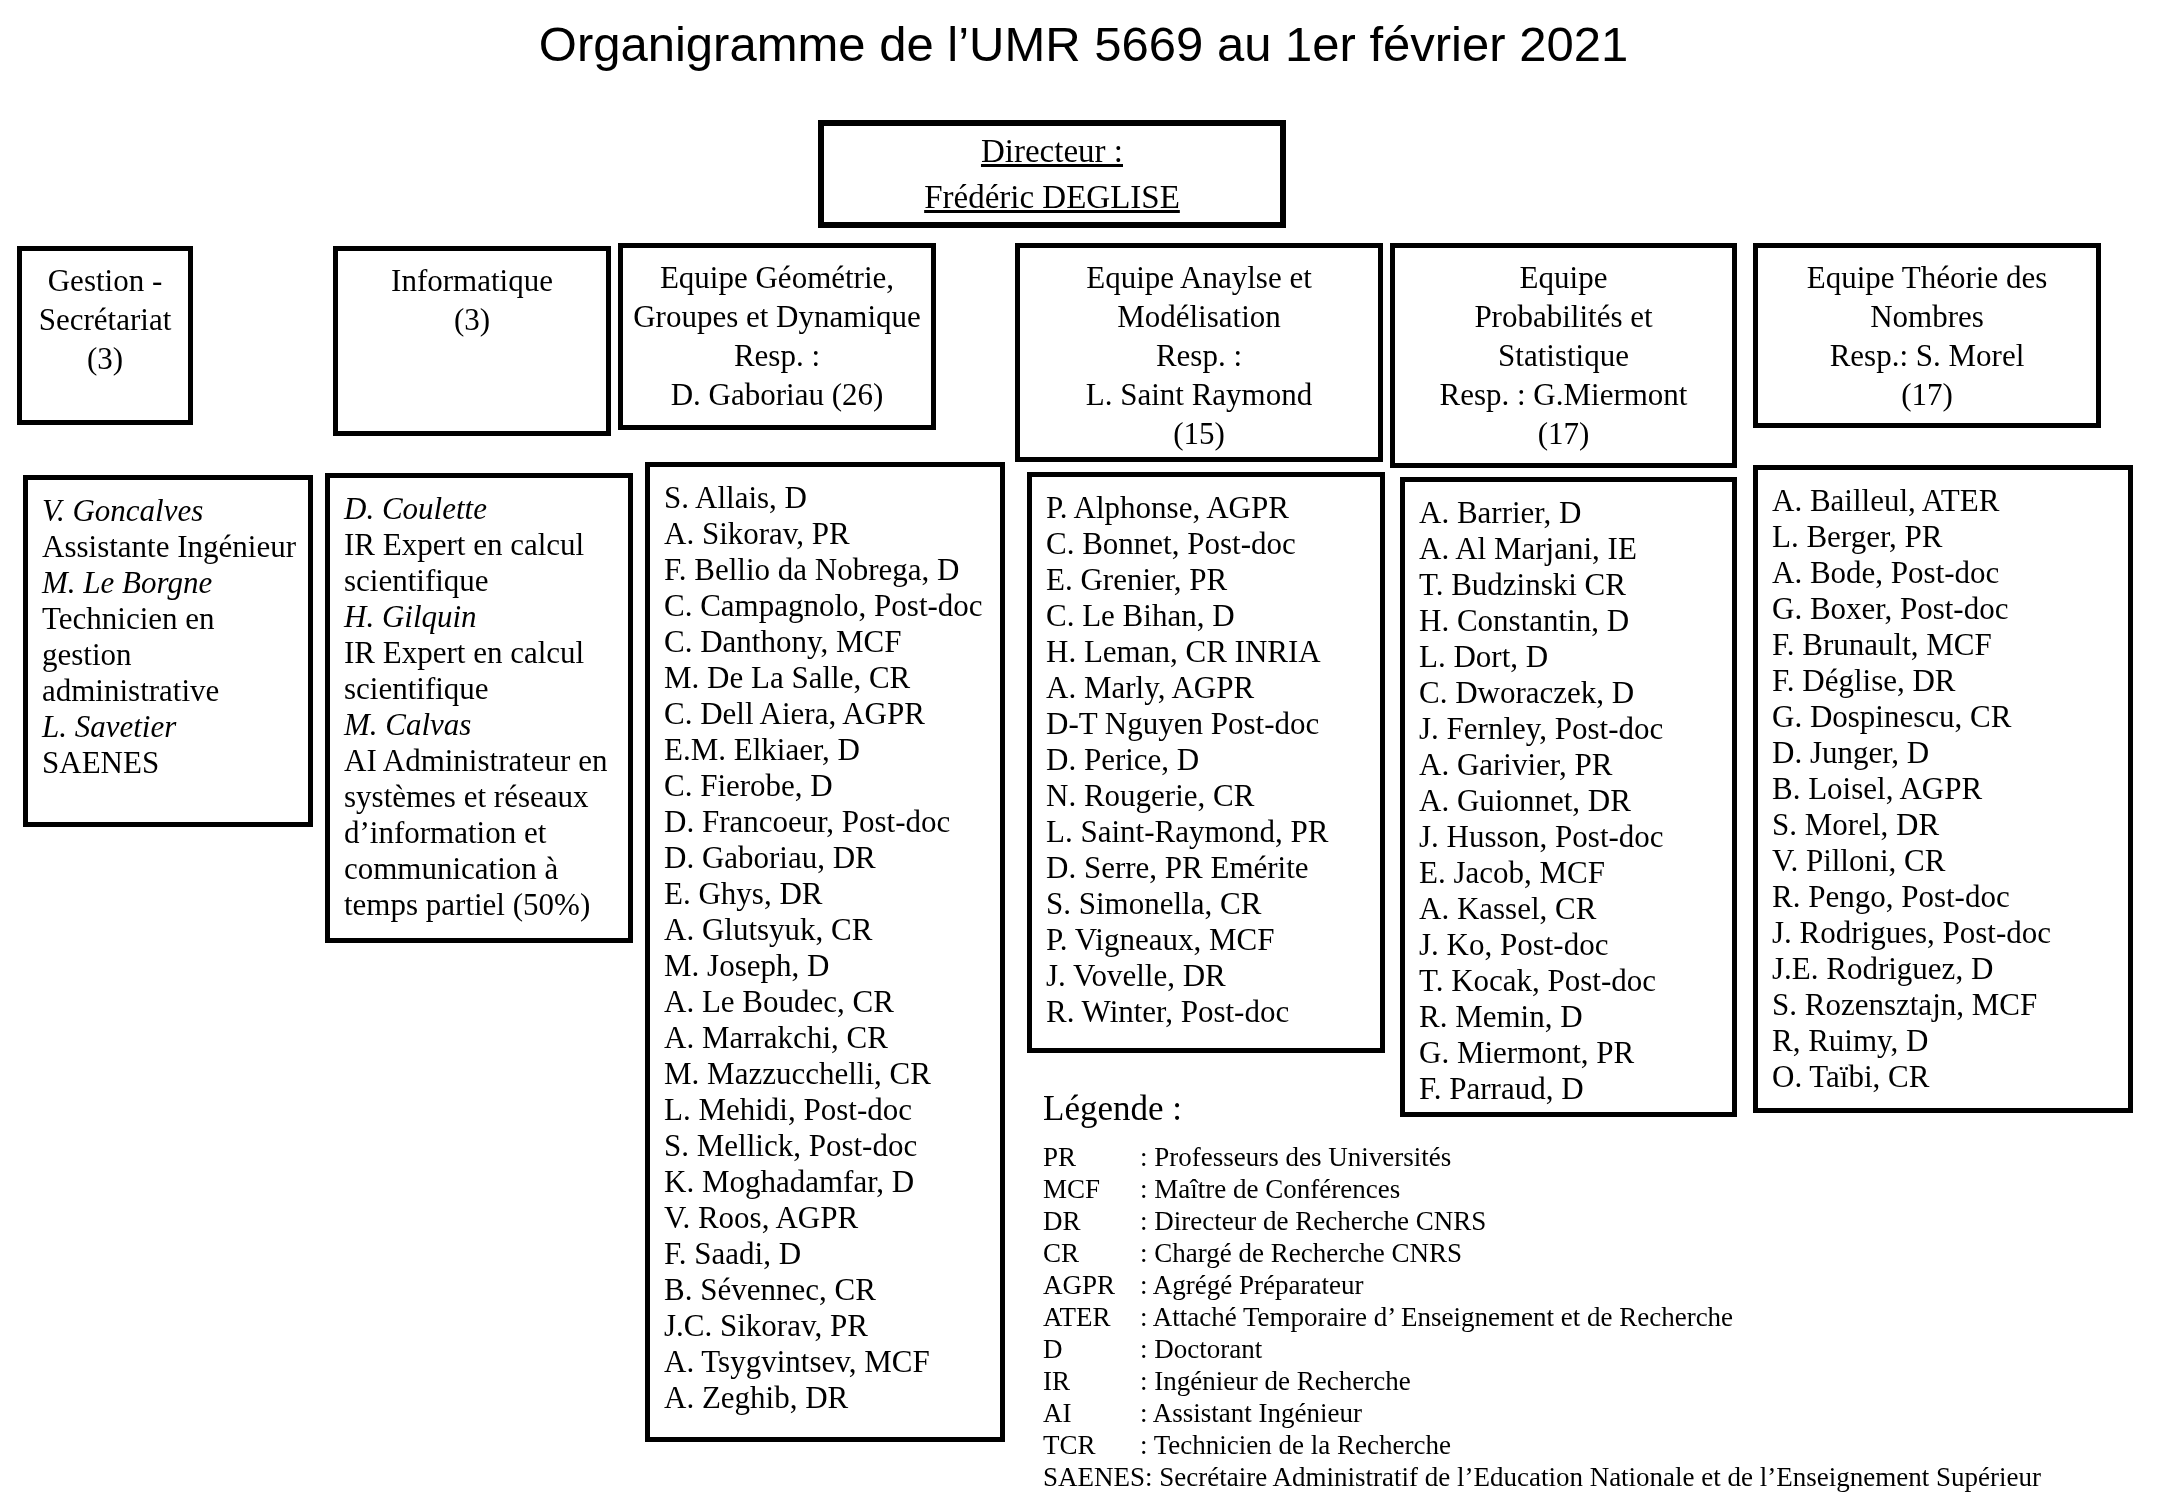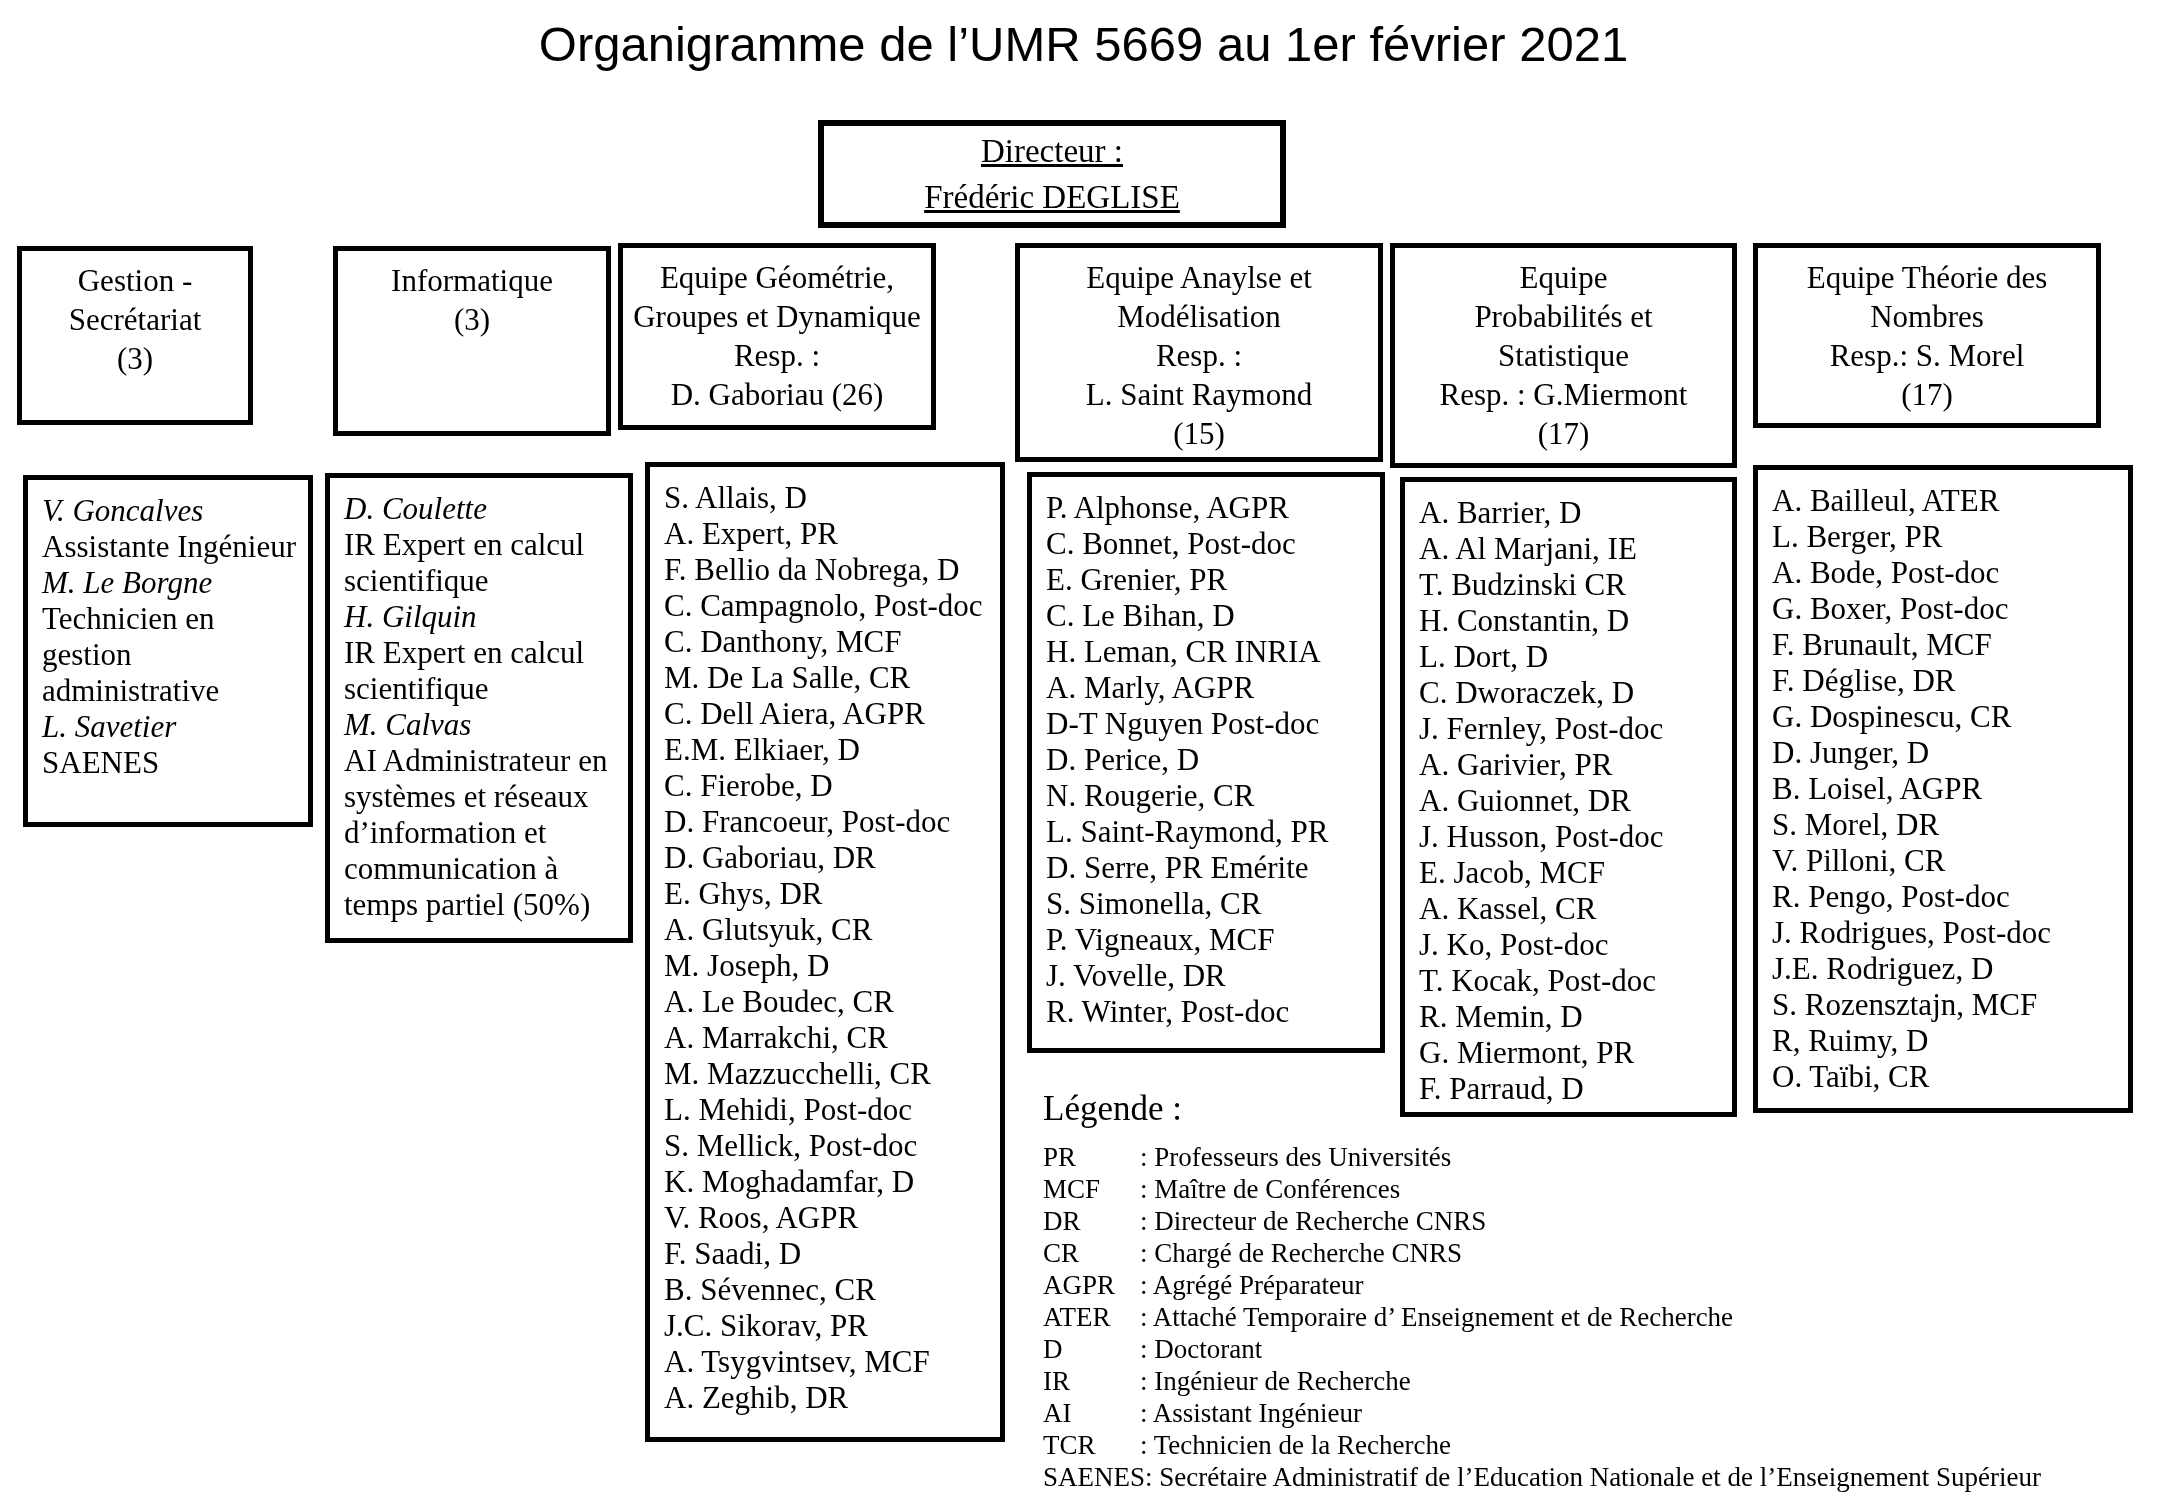--- a/index.html
+++ b/index.html
@@ -15,21 +15,21 @@
   .box{position:absolute;border:5px solid #000;background:#fff;box-sizing:border-box;}
   .director{
     left:818px;top:120px;width:468px;height:108px;border-width:6px;
     display:flex;flex-direction:column;align-items:center;justify-content:center;
     text-align:center;font-size:33px;line-height:46px;text-decoration:underline;
   }
   .hdr{
     display:flex;flex-direction:column;align-items:center;
     padding-top:10px;text-align:center;font-size:31px;line-height:39px;
   }
-  .c1h{left:17px;top:246px;width:236px;height:179px}
+  .c1h{left:17px;top:246px;width:176px;height:179px}
   .c2h{left:333px;top:246px;width:278px;height:190px}
   .c3h{left:618px;top:243px;width:318px;height:187px}
   .c4h{left:1015px;top:243px;width:368px;height:219px}
   .c5h{left:1390px;top:243px;width:347px;height:225px}
   .c6h{left:1753px;top:243px;width:348px;height:185px}
 
   .bodybox{font-size:31px;line-height:36px;padding:13px 6px 0 14px;}
   .c1b{left:23px;top:475px;width:290px;height:352px}
   .c2b{left:325px;top:473px;width:308px;height:470px}
   .c3b{left:645px;top:462px;width:360px;height:980px}
@@ -149,21 +149,21 @@
           <span class="mname">M. Calvas</span>
           <span class="mrole">AI Administrateur en systèmes et réseaux d’information et communication à temps partiel (50%)</span>
         </div>
       </div>
   </div>
 
   <div class="box bodybox c3b">
     <div>
 
     <div class="mline">S. Allais, D</div>
-        <div class="mline">A. Expert, PR</div>
+        <div class="mline">A. Sikorav, PR</div>
         <div class="mline">F. Bellio da Nobrega, D</div>
         <div class="mline">C. Campagnolo, Post-doc</div>
         <div class="mline">C. Danthony, MCF</div>
         <div class="mline">M. De La Salle, CR</div>
         <div class="mline">C. Dell Aiera, AGPR</div>
         <div class="mline">E.M. Elkiaer, D</div>
         <div class="mline">C. Fierobe, D</div>
         <div class="mline">D. Francoeur, Post-doc</div>
         <div class="mline">D. Gaboriau, DR</div>
         <div class="mline">E. Ghys, DR</div>

